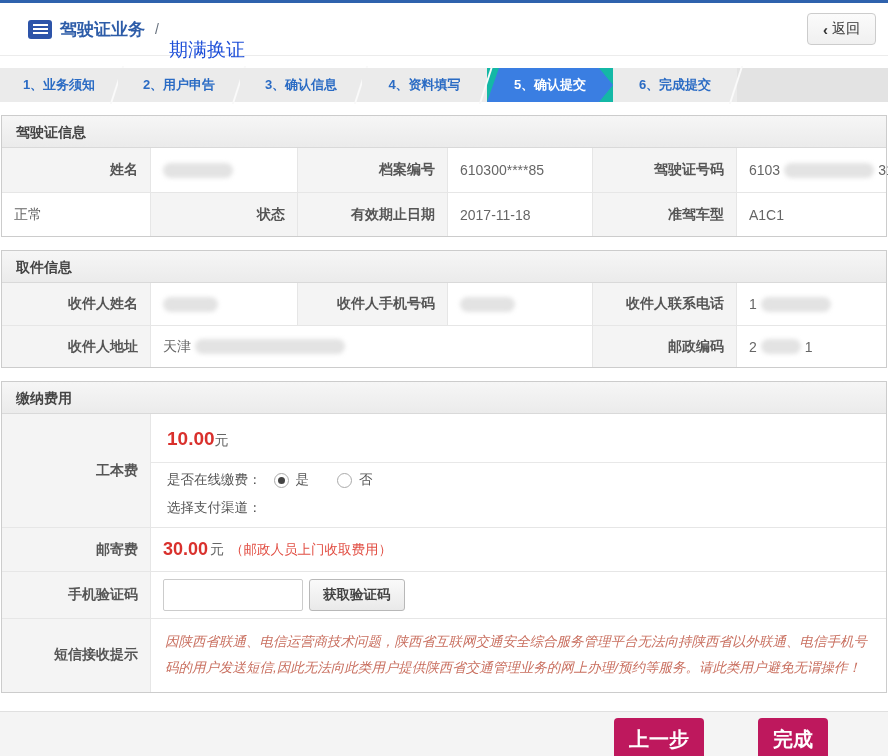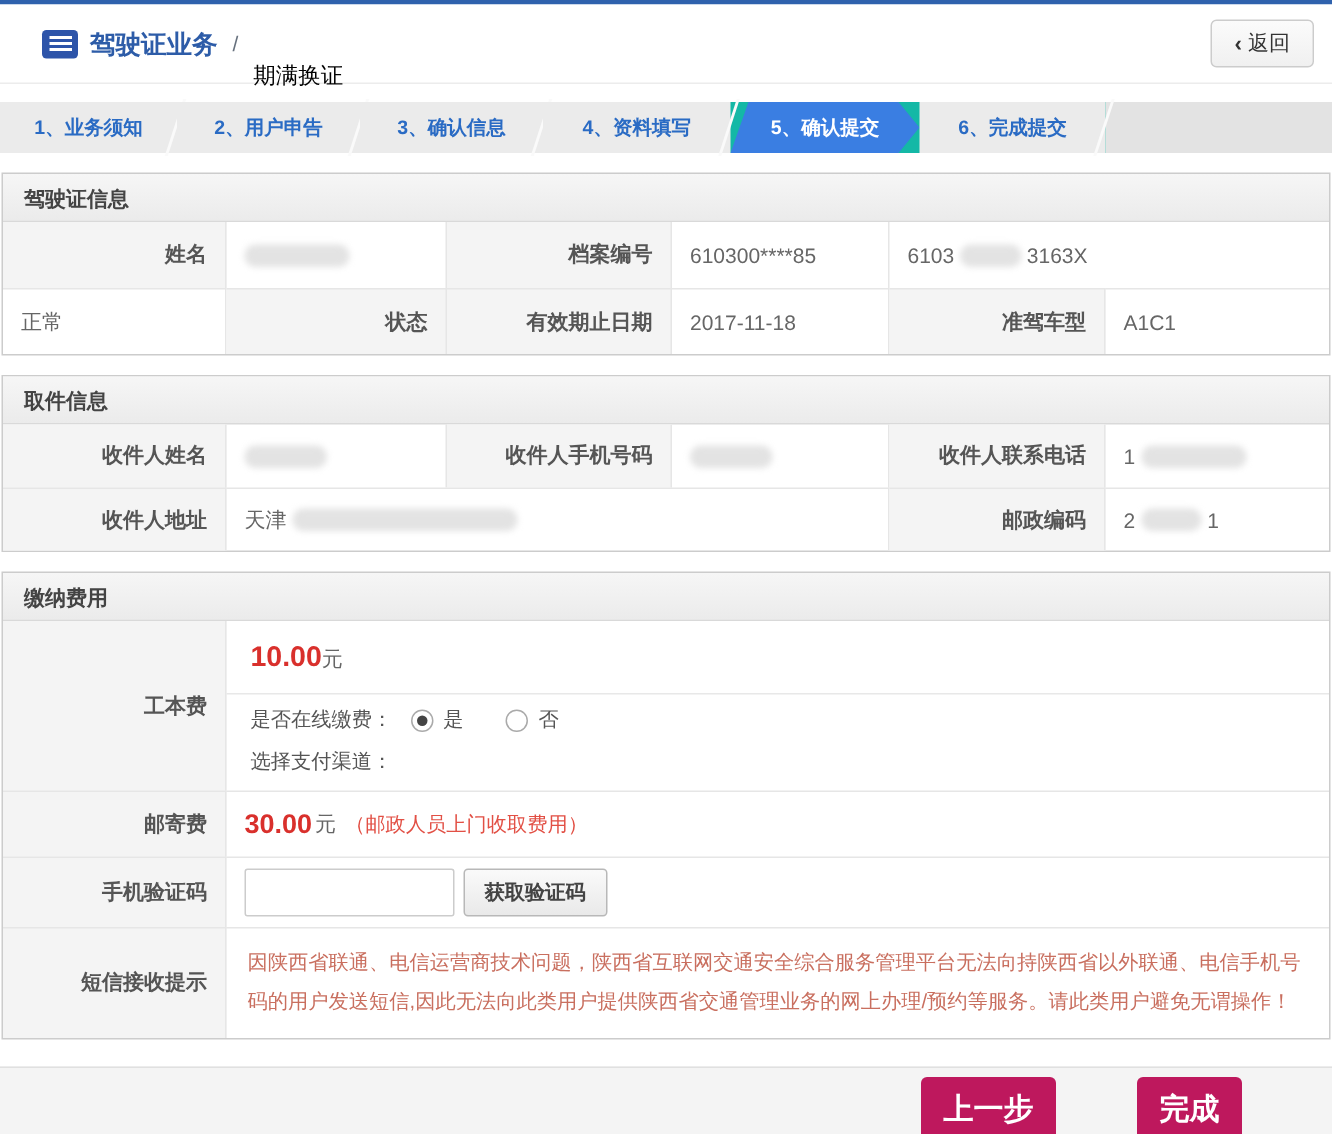--- a/index.html
+++ b/index.html
@@ -23,21 +23,21 @@
   .hdr-icon {
     width: 24px; height: 19px; background: #2d54a9; border-radius: 3px;
     position: relative; flex: 0 0 auto;
   }
   .hdr-icon::before {
     content: ""; position: absolute; left: 5px; right: 4px; top: 4px; height: 2px;
     background: #fff; box-shadow: 0 4px 0 #fff, 0 8px 0 #fff;
   }
   .title-primary { color: #2d5ca8; font-size: 17px; font-weight: bold; }
   .title-sep { color: #66707d; font-size: 14px; margin: 0 2px; }
-  .title-secondary { color: #000000; font-size: 15px; margin-top: 42px; }
+  .title-secondary { color: #1d4ed8; font-size: 19px; margin-top: 42px; }
   .back-btn {
     margin-right: 2px; padding: 6px 15px; font-size: 14px; color: #333;
     background: linear-gradient(#fbfbfb, #f0f0f0);
     border: 1px solid #ccc; border-radius: 4px; cursor: pointer;
     display: inline-flex; align-items: center; gap: 4px;
   }
   .back-chevron { font-weight: bold; font-size: 15px; line-height: 1; }
 
   
   .tabs { margin-top: 12px; height: 34px; display: flex; background: #14b8a6; }
@@ -111,21 +111,21 @@
   .code-cell { padding: 7px 12px; }
   .code-input {
     width: 140px; height: 32px; border: 1px solid #ccc; border-radius: 2px;
     padding: 0 8px; font-size: 14px; color: #333; outline: none; background: #fff;
   }
   .code-btn {
     margin-left: 2px; height: 32px; padding: 0 13px; font-size: 13.5px; color: #444; font-weight: bold;
     background: linear-gradient(#fafafa, #e9e9e9); border: 1px solid #b8b8b8; border-radius: 3px; cursor: pointer;
   }
   .notice-cell { padding: 10px 14px; align-items: center; }
-  .notice-text { color: #c96f5f; font-size: 13.5px; line-height: 1.95; }
+  .notice-text { color: #c96f5f; font-size: 13.5px; line-height: 1.95; font-style: italic; }
 
   
   .footer {
     margin-top: 18px; height: 57px; background: #f4f4f4; border-top: 1px solid #e0e0e0;
     display: flex; align-items: center; justify-content: flex-end; gap: 14px; padding-right: 60px;
   }
   .btn-primary {
     min-width: 48px; padding: 8px 15px; background: #be185d; color: #fff;
     border: none; border-radius: 4px; font-size: 20px; font-weight: bold; cursor: pointer;
     font-family: inherit;
@@ -163,20 +163,21 @@
 
   <div class="panel">
     <div class="panel-hd">驾驶证信息</div>
     <div class="grid6 row1">
       <div class="cell label">姓名</div>
       <div class="cell">
           <span class="blur w70"></span>
         </div>
       <div class="cell label">档案编号</div>
       <div class="cell">610300****85</div>
+      <div class="cell label">驾驶证号码</div>
       <div class="cell last">
         <span>6103</span>
         <span class="blur w90"></span>
         <span>3163X</span>
       </div>
     </div>
     <div class="grid6">
       <div class="cell">正常</div>
       <div class="cell label">状态</div>
       <div class="cell label">有效期止日期</div>

